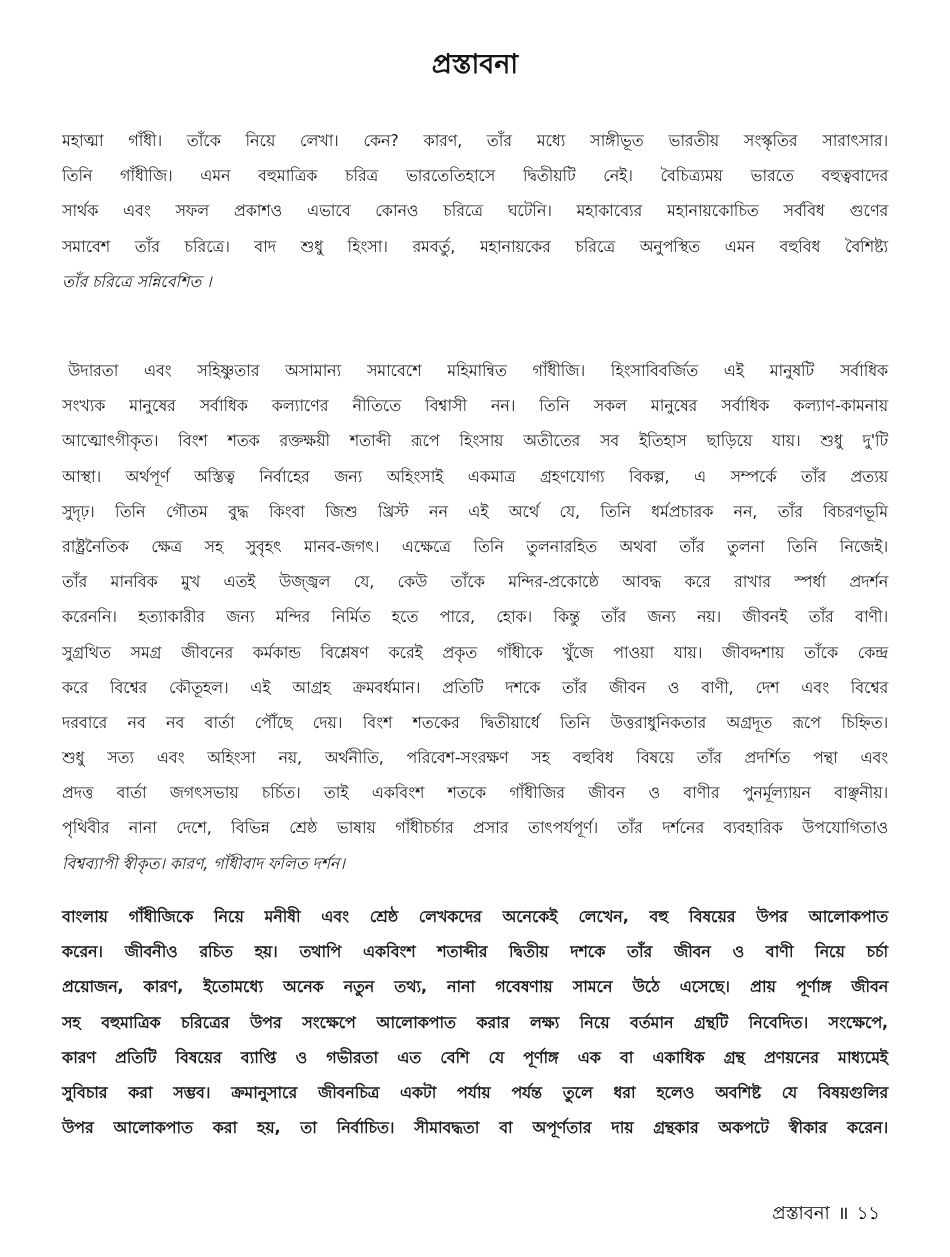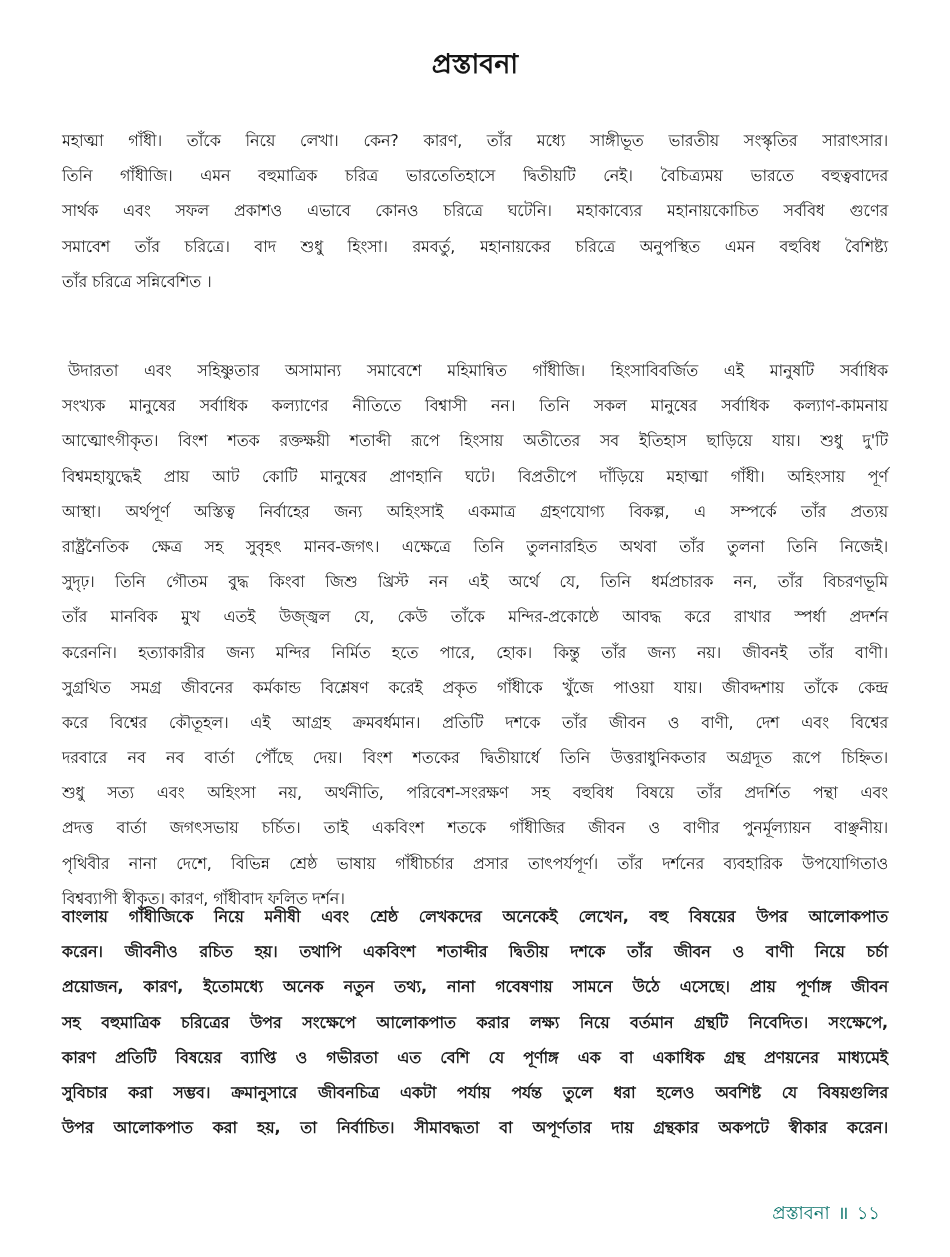--- a/index.html
+++ b/index.html
@@ -36,32 +36,33 @@
   }
   .line {
     display: block;
     white-space: nowrap;
     text-align: justify;
     text-align-last: justify;
     height: 35.2px;
   }
   .line.last {
     text-align-last: left;
+    font-style: italic;
   }
   #para-1 { top: 123px; }
   #para-2 { top: 341px; margin-top: 12px; }
   #para-3 { top: 899px; font-weight: bold; }
   #para-2 .line:first-child { padding-left: 6px; }
   .footer {
     position: absolute;
     top: 1199px;
     right: 70px;
     font-size: 18px;
     line-height: 28px;
-    color: #0f766e;
+    color: #000000;
     white-space: nowrap;
   }
   .footer .sep {
     margin: 0 8px;
   }
 </style>
 </head>
 <body>
 
 <h1 class="page-title">প্রস্তাবনা</h1>
@@ -71,24 +72,23 @@
   <span class="line">তিনি গাঁধীজি। এমন বহুমাত্রিক চরিত্র ভারতেতিহাসে দ্বিতীয়টি নেই। বৈচিত্র্যময় ভারতে বহুত্ববাদের</span>
   <span class="line">সার্থক এবং সফল প্রকাশও এভাবে কোনও চরিত্রে ঘটেনি। মহাকাব্যের মহানায়কোচিত সর্ববিধ গুণের</span>
   <span class="line">সমাবেশ তাঁর চরিত্রে। বাদ শুধু হিংসা। রমবর্তু, মহানায়কের চরিত্রে অনুপস্থিত এমন বহুবিধ বৈশিষ্ট্য</span>
   <span class="line last">তাঁর চরিত্রে সন্নিবেশিত ।</span>
 </div>
 
 <div class="body-text" id="para-2">
   <span class="line">উদারতা এবং সহিষ্ণুতার অসামান্য সমাবেশে মহিমান্বিত গাঁধীজি। হিংসাবিবর্জিত এই মানুষটি সর্বাধিক</span>
   <span class="line">সংখ্যক মানুষের সর্বাধিক কল্যাণের নীতিতে বিশ্বাসী নন। তিনি সকল মানুষের সর্বাধিক কল্যাণ-কামনায়</span>
   <span class="line">আত্মোৎগীকৃত। বিংশ শতক রক্তক্ষয়ী শতাব্দী রূপে হিংসায় অতীতের সব ইতিহাস ছাড়িয়ে যায়। শুধু দু'টি</span>
-  <span class="line">বিশ্বমহাযুদ্ধেই প্রায় আট কোটি মানুষের প্রাণহানি ঘটে। বিপ্রতীপে দাঁড়িয়ে মহাত্মা গাঁধী। অহিংসায় পূর্ণ</span>
   <span class="line">আস্থা। অর্থপূর্ণ অস্তিত্ব নির্বাহের জন্য অহিংসাই একমাত্র গ্রহণযোগ্য বিকল্প, এ সম্পর্কে তাঁর প্রত্যয়</span>
+  <span class="line">সুদৃঢ়। তিনি গৌতম বুদ্ধ কিংবা জিশু খ্রিস্ট নন এই অর্থে যে, তিনি ধর্মপ্রচারক নন, তাঁর বিচরণভূমি</span>
   <span class="line">রাষ্ট্রনৈতিক ক্ষেত্র সহ সুবৃহৎ মানব-জগৎ। এক্ষেত্রে তিনি তুলনারহিত অথবা তাঁর তুলনা তিনি নিজেই।</span>
-  <span class="line">সুদৃঢ়। তিনি গৌতম বুদ্ধ কিংবা জিশু খ্রিস্ট নন এই অর্থে যে, তিনি ধর্মপ্রচারক নন, তাঁর বিচরণভূমি</span>
   <span class="line">তাঁর মানবিক মুখ এতই উজ্জ্বল যে, কেউ তাঁকে মন্দির-প্রকোষ্ঠে আবদ্ধ করে রাখার স্পর্ধা প্রদর্শন</span>
   <span class="line">করেননি। হত্যাকারীর জন্য মন্দির নির্মিত হতে পারে, হোক। কিন্তু তাঁর জন্য নয়। জীবনই তাঁর বাণী।</span>
   <span class="line">সুগ্রথিত সমগ্র জীবনের কর্মকান্ড বিশ্লেষণ করেই প্রকৃত গাঁধীকে খুঁজে পাওয়া যায়। জীবদ্দশায় তাঁকে কেন্দ্র</span>
   <span class="line">করে বিশ্বের কৌতূহল। এই আগ্রহ ক্রমবর্ধমান। প্রতিটি দশকে তাঁর জীবন ও বাণী, দেশ এবং বিশ্বের</span>
   <span class="line">দরবারে নব নব বার্তা পৌঁছে দেয়। বিংশ শতকের দ্বিতীয়ার্ধে তিনি উত্তরাধুনিকতার অগ্রদূত রূপে চিহ্নিত।</span>
   <span class="line">শুধু সত্য এবং অহিংসা নয়, অর্থনীতি, পরিবেশ-সংরক্ষণ সহ বহুবিধ বিষয়ে তাঁর প্রদর্শিত পন্থা এবং</span>
   <span class="line">প্রদত্ত বার্তা জগৎসভায় চর্চিত। তাই একবিংশ শতকে গাঁধীজির জীবন ও বাণীর পুনর্মূল্যায়ন বাঞ্ছনীয়।</span>
   <span class="line">পৃথিবীর নানা দেশে, বিভিন্ন শ্রেষ্ঠ ভাষায় গাঁধীচর্চার প্রসার তাৎপর্যপূর্ণ। তাঁর দর্শনের ব্যবহারিক উপযোগিতাও</span>
   <span class="line last">বিশ্বব্যাপী স্বীকৃত। কারণ, গাঁধীবাদ ফলিত দর্শন।</span>
 </div>

